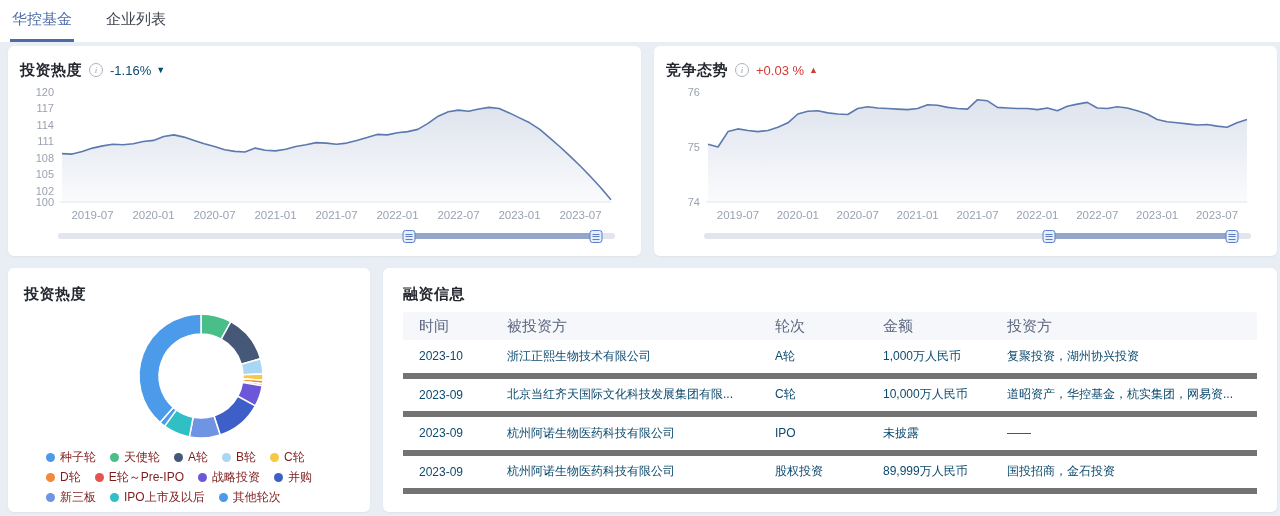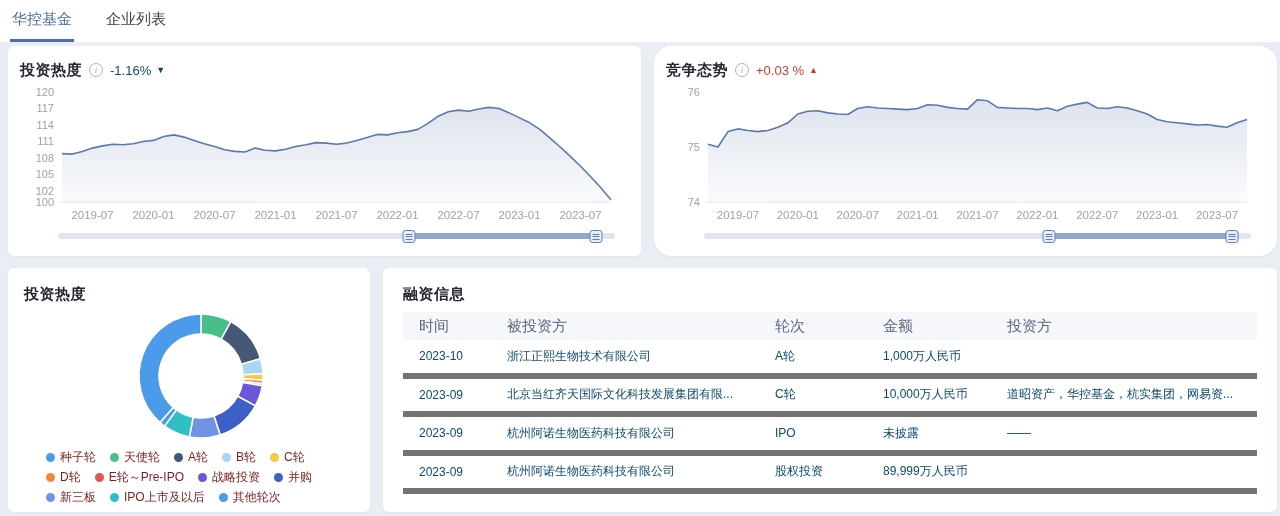--- a/index.html
+++ b/index.html
@@ -12,21 +12,21 @@
   .tab { display:flex; align-items:center; font-size:15px; color:#3D434D;
     border-bottom:3px solid transparent; padding:0 2px; cursor:pointer; }
   .tab.active { color:#4C6CA8; border-bottom-color:#4C6CA8; }
 
   
   .content { padding:4px 3px 4px 8px; display:flex; flex-direction:column; gap:12px; }
   .row { display:flex; gap:13px; }
   .panel { background:#fff; border-radius:6px; box-shadow:0 1px 2px rgba(40,60,100,.05); }
   .row1 .panel { height:210px; padding:12px 12px 8px; }
   .panel-heat { flex:0 0 633px; }
-  .panel-comp { flex:1;border-radius:18px; }
+  .panel-comp { flex:1; }
   .row2 { }
   .panel-donut { flex:0 0 362px; height:244px; padding:14px 16px 10px; }
   .panel-table { flex:1; height:244px; padding:14px 20px 10px; }
 
   
   .panel-head { display:flex; align-items:center; gap:7px; height:24px; margin-bottom:4px; }
   .panel-title { font-size:15px; color:#23272E; font-weight:600; letter-spacing:.5px; }
   .info-icon { width:14px; height:14px; border:1px solid #ADB3BE; border-radius:50%;
     color:#9AA0AC; font-size:9px; line-height:12px; text-align:center;
     font-style:italic; font-family:"Liberation Serif",serif; cursor:pointer; }
@@ -240,38 +240,40 @@
         <span class="t-cell">轮次</span>
         <span class="t-cell">金额</span>
         <span class="t-cell">投资方</span>
       </div>
       <div>
           <div class="t-row">
             <span class="t-cell">2023-10</span>
             <span class="t-cell">浙江正熙生物技术有限公司</span>
             <span class="t-cell">A轮</span>
             <span class="t-cell">1,000万人民币</span>
+            <span class="t-cell">复聚投资，湖州协兴投资</span>
           </div>
           <div class="t-row">
             <span class="t-cell">2023-09</span>
             <span class="t-cell">北京当红齐天国际文化科技发展集团有限...</span>
             <span class="t-cell">C轮</span>
             <span class="t-cell">10,000万人民币</span>
             <span class="t-cell">道昭资产，华控基金，杭实集团，网易资...</span>
           </div>
           <div class="t-row">
             <span class="t-cell">2023-09</span>
             <span class="t-cell">杭州阿诺生物医药科技有限公司</span>
             <span class="t-cell">IPO</span>
             <span class="t-cell">未披露</span>
             <span class="t-cell">——</span>
           </div>
           <div class="t-row">
             <span class="t-cell">2023-09</span>
             <span class="t-cell">杭州阿诺生物医药科技有限公司</span>
             <span class="t-cell">股权投资</span>
             <span class="t-cell">89,999万人民币</span>
+            <span class="t-cell">国投招商，金石投资</span>
           </div>
         </div>
     </section>
   </div>
 
 </div>
 
 </body></html>

